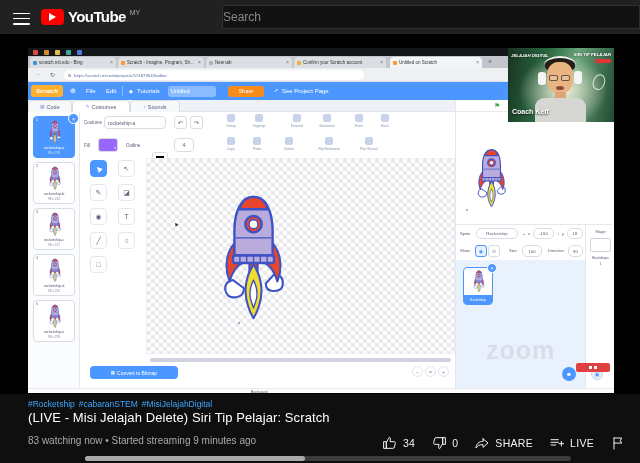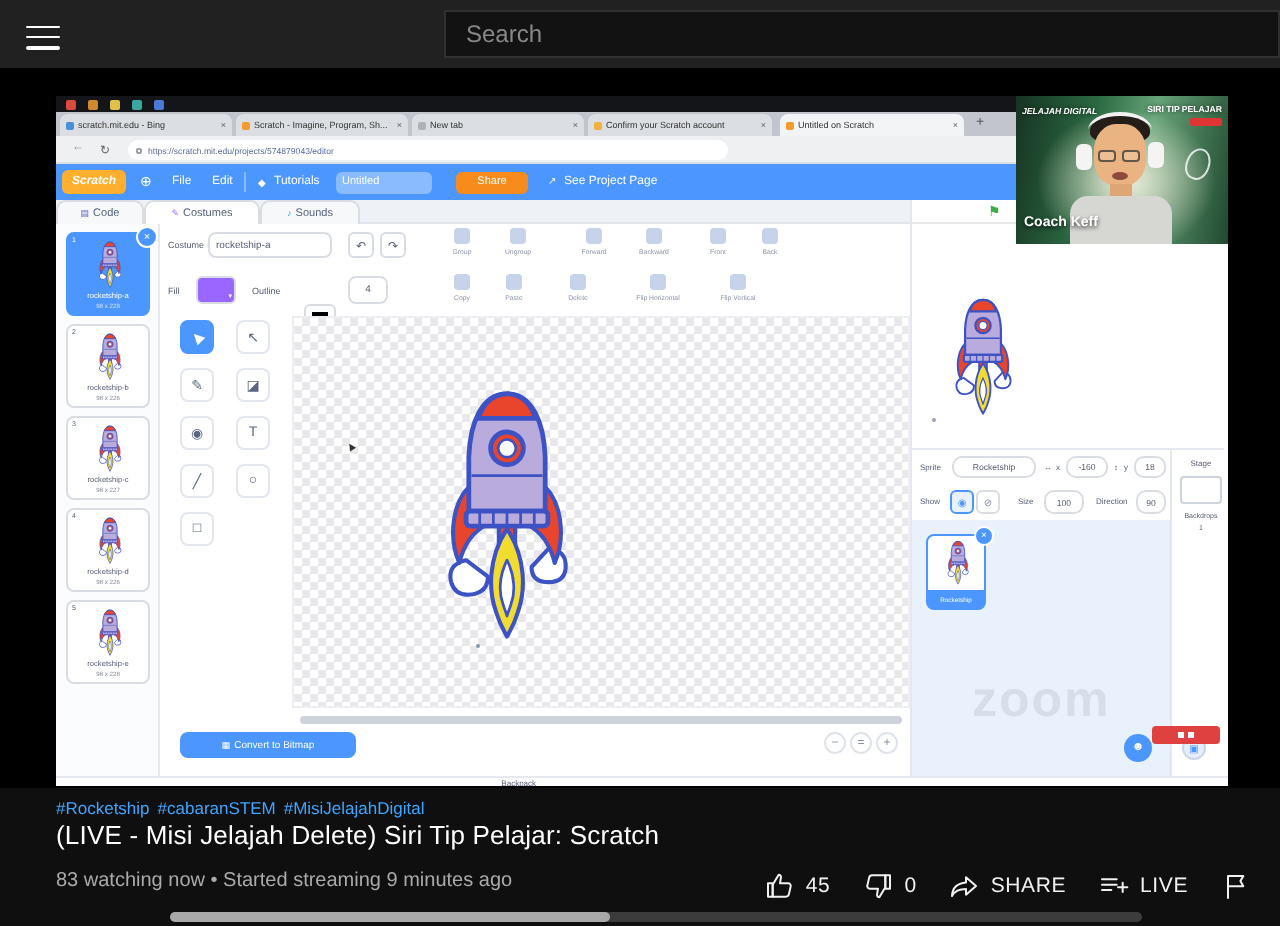--- a/index.html
+++ b/index.html
@@ -7,21 +7,21 @@
 body{background:#0f0f0f;font-family:"Liberation Sans",sans-serif;position:relative}
 .abs{position:absolute}
 
 .header{background:#212121}
 .ham i{display:block;height:1.6px;background:#fff;margin:3.6px 0;border-radius:1px}
 .logo{display:flex;align-items:center;gap:4px}
 .logo-badge{width:23px;height:16px;background:#f00;border-radius:4px;display:inline-flex;align-items:center;justify-content:center}
 .logo-badge .tri{width:0;height:0;border-left:7px solid #fff;border-top:4.5px solid transparent;border-bottom:4.5px solid transparent}
 .logo-text{color:#fff;font-size:15px;font-weight:700;letter-spacing:-.6px}
 .logo-region{color:#aaa;font-size:7px;align-self:flex-start;margin-top:1px}
-.search{background:#121212;border:1px solid #303030;color:#eee;font-size:12px;padding-left:10px;outline:none}
+.search{background:#121212;border:1px solid #303030;color:#eee;font-size:12px;outline:none}
 .search::placeholder{color:#888}
 
 .player{background:#000}
 .frame{background:#fff;overflow:hidden}
 .taskbar{background:#141519;display:flex;align-items:center;gap:6px;padding-left:5px}
 .tbic{width:5px;height:5px;border-radius:1px;display:inline-block}
 .tabstrip{background:#c2c5cb}
 .btab{border-radius:4px 4px 0 0;background:#dbdee2;font-size:4.5px;color:#333;display:flex;align-items:center;gap:2px;padding:0 3px;white-space:nowrap;overflow:hidden}
 .btab.active{background:#f2f4f6}
 .fav{width:4px;height:4px;border-radius:1px;flex:0 0 auto}
@@ -127,20 +127,27 @@
 </symbol>
 </defs>
 </svg>
 
 <div class="abs header" style="left:0;top:0;width:640px;height:34px">
   <div class="abs ham" style="left:13px;top:9px;width:17px;height:14px">
       <i></i>
       <i></i>
       <i></i>
     </div>
+  <div class="abs logo" style="left:41px;top:8px;height:17px">
+    <span class="logo-badge">
+        <span class="tri"></span>
+      </span>
+    <span class="logo-text">YouTube</span>
+    <span class="logo-region">MY</span>
+  </div>
   <input class="abs search" style="left: 222px; top: 5px; width: 418px; height: 24px;" placeholder="Search">
 </div>
 
 <div class="abs player" style="left:0;top:34px;width:640px;height:360px">
   <div class="abs frame" style="left:28px;top:14px;width:586px;height:345px">
 
     <div class="abs taskbar" style="left:0;top:0;width:586px;height:8px">
       <span class="tbic" style="background:#d84b3e"></span>
       <span class="tbic" style="background:#cf8a2d"></span>
       <span class="tbic" style="background:#e0c04a"></span>
@@ -459,21 +466,21 @@
 </div>
 <div class="abs vtitle" style="left:28px;top:410px">(LIVE - Misi Jelajah Delete) Siri Tip Pelajar: Scratch</div>
 <div class="abs vmeta" style="left:28px;top:435px">83 watching now • Started streaming 9 minutes ago</div>
 
 <div class="abs actions" style="right:14px;top:433px;height:20px">
   <div class="actg">
     <svg width="16" height="16" viewBox="0 0 24 24">
         <path d="M3 10h3.5v10H3z"></path>
         <path d="M6.5 20V11l4.5-7.5c1 .1 1.9.9 1.7 2.1L12 10h6.2c1.2 0 2.1 1.1 1.8 2.3l-1.3 5.8c-.25 1.1-1.2 1.9-2.3 1.9H6.5z"></path>
       </svg>
-    <span>45</span>
+    <span>34</span>
   </div>
   <div class="actg">
     <svg width="16" height="16" viewBox="0 0 24 24">
         <g transform="rotate(180 12 12)">
           <path d="M3 10h3.5v10H3z"></path>
           <path d="M6.5 20V11l4.5-7.5c1 .1 1.9.9 1.7 2.1L12 10h6.2c1.2 0 2.1 1.1 1.8 2.3l-1.3 5.8c-.25 1.1-1.2 1.9-2.3 1.9H6.5z"></path>
         </g>
       </svg>
     <span>0</span>
   </div>

